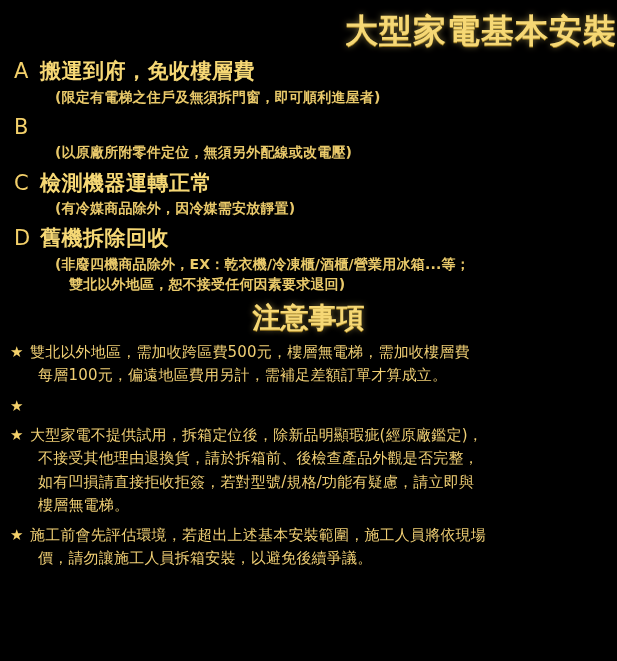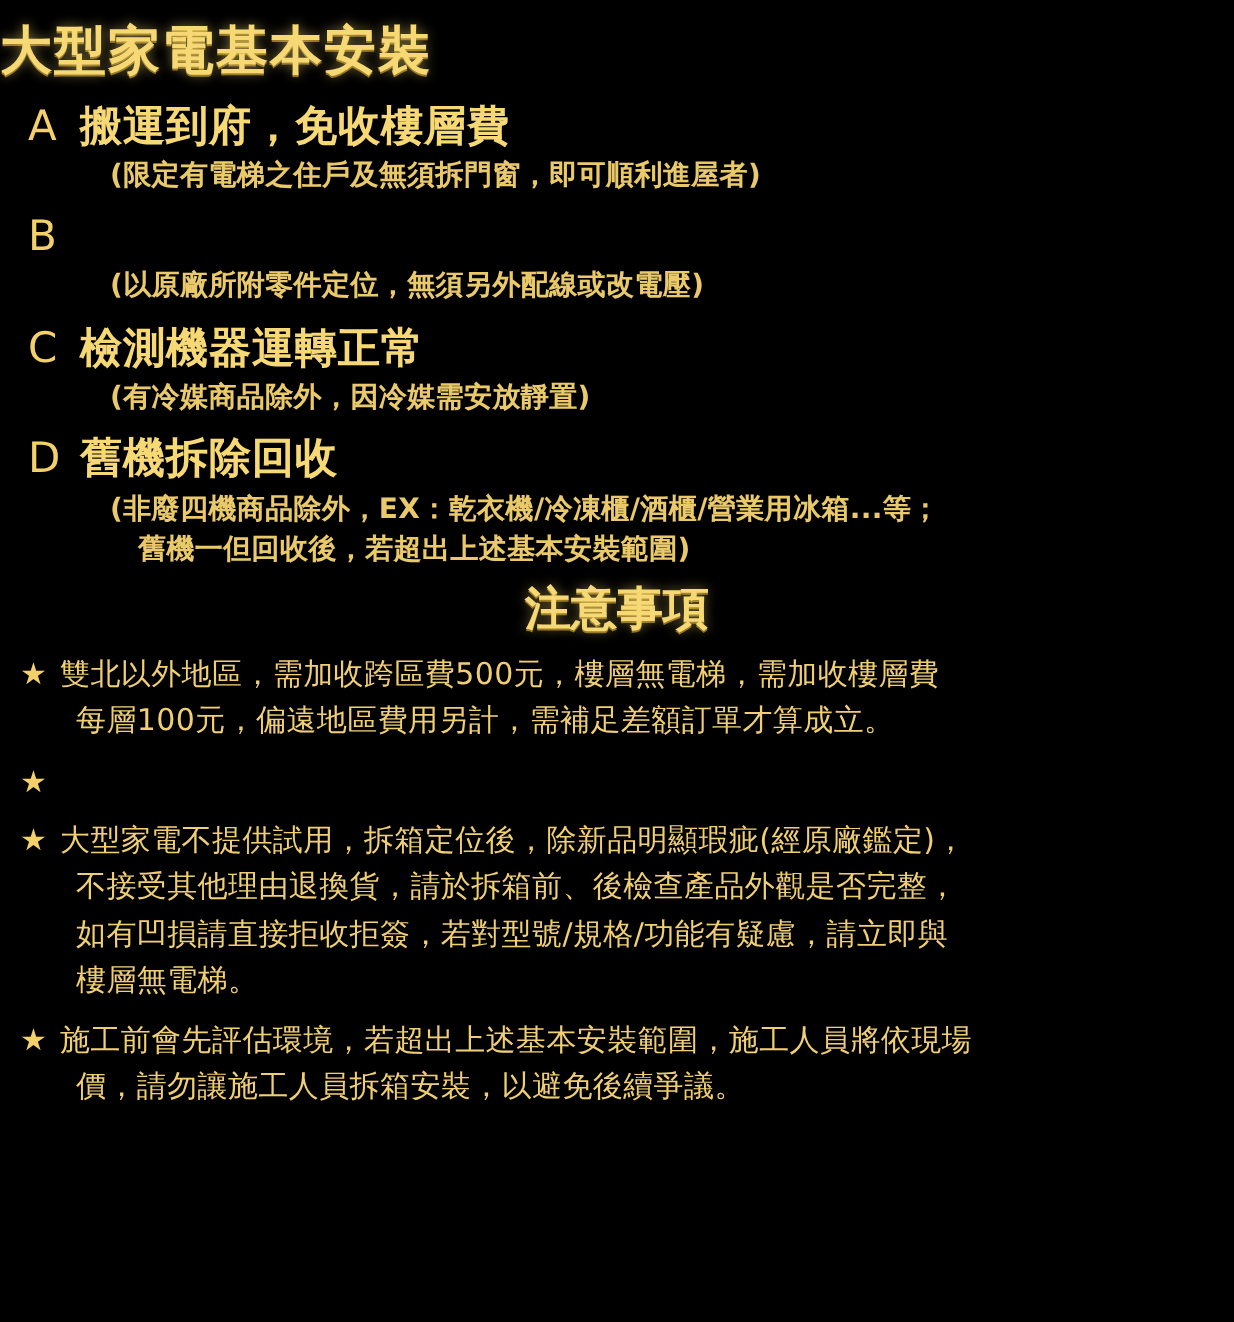--- a/index.html
+++ b/index.html
@@ -18,32 +18,32 @@
     position: relative;
     width: 617px;
     height: 661px;
     background: #000000;
     box-sizing: border-box;
     padding: 0;
   }
 
   
   .main-title {
-    text-align: left;
-    font-size: 26px;
+    text-align: right;
+    font-size: 33px;
     font-weight: bold;
     letter-spacing: 1px;
     color: #f6d875;
     text-shadow: 0 0 6px rgba(246,216,117,0.55), 0 1px 0 #8a6a14;
     margin: 10px 0 6px 0;
     line-height: 1.25;
   }
   .section-title {
     text-align: center;
-    font-size: 23px;
+    font-size: 28px;
     font-weight: bold;
     color: #f6d875;
     text-shadow: 0 0 6px rgba(246,216,117,0.5), 0 1px 0 #8a6a14;
     margin: 4px 0 6px 0;
     line-height: 1.25;
   }
 
   
   .items {
     margin: 0 0 0 0;
@@ -146,21 +146,21 @@
       <div class="item-note">(有冷媒商品除外，因冷媒需安放靜置)</div>
     </div>
 
     <div class="item">
       <div class="item-head">
         <span class="item-letter">D</span>
         <span class="item-title">舊機拆除回收</span>
       </div>
       <div class="item-note">
         <span>(非廢四機商品除外，EX：乾衣機/冷凍櫃/酒櫃/營業用冰箱...等；</span>
-        <span class="cont">舊機一但回收後，若超出上述基本安裝範圍)</span>
+        <span class="cont">雙北以外地區，恕不接受任何因素要求退回)</span>
       </div>
     </div>
 
   </div>
 
   <h2 class="section-title">注意事項</h2>
 
   <div class="notices">
 
     <div class="notice">

